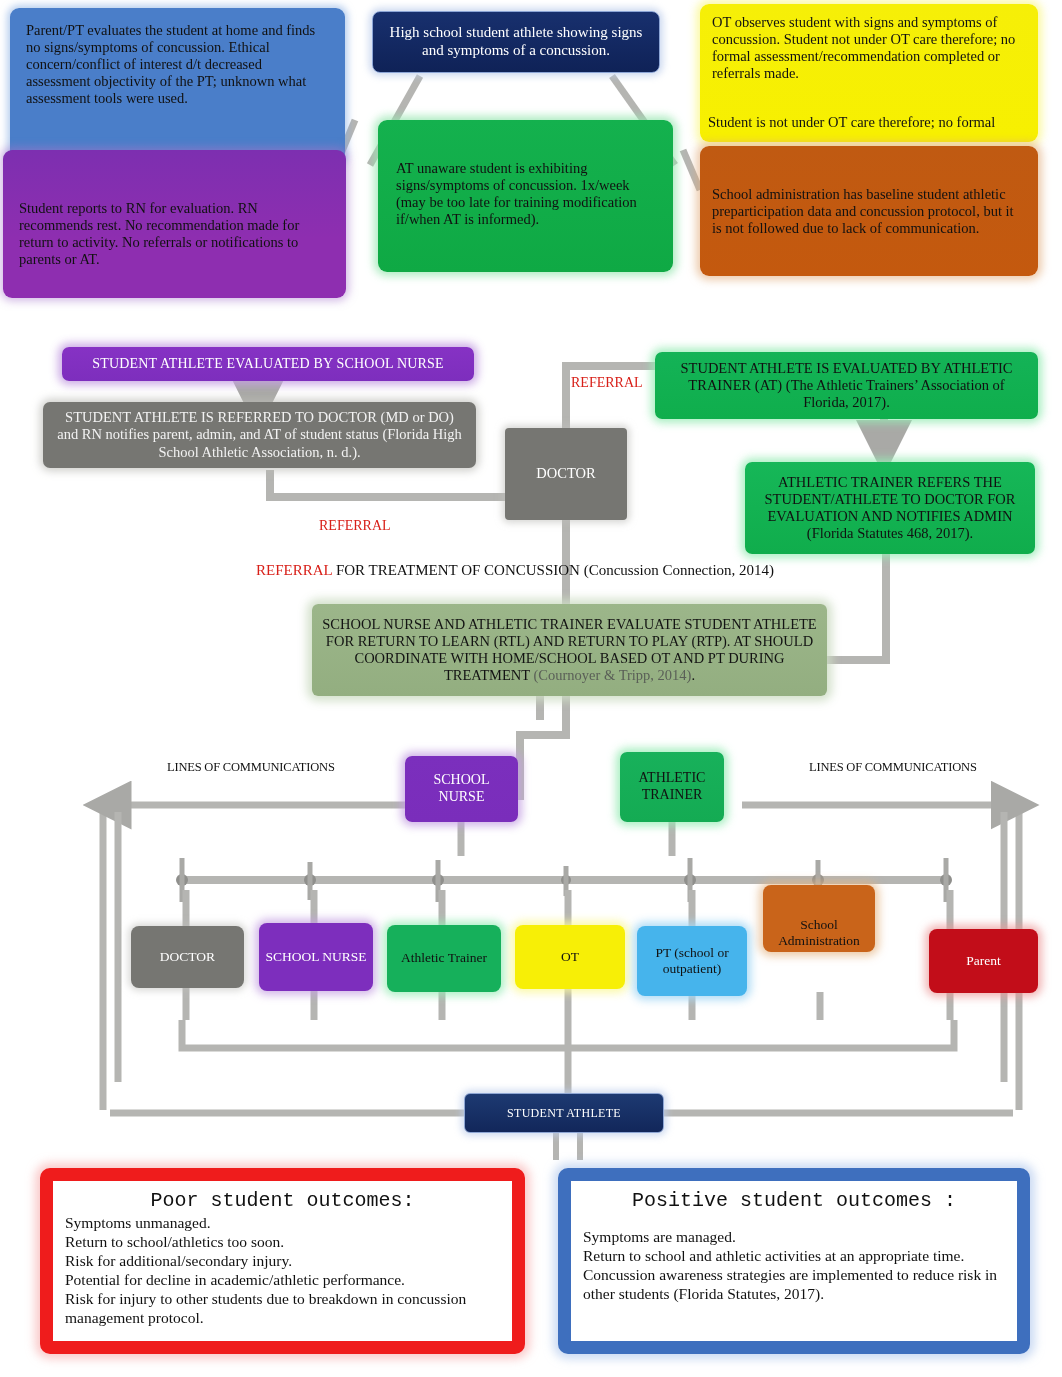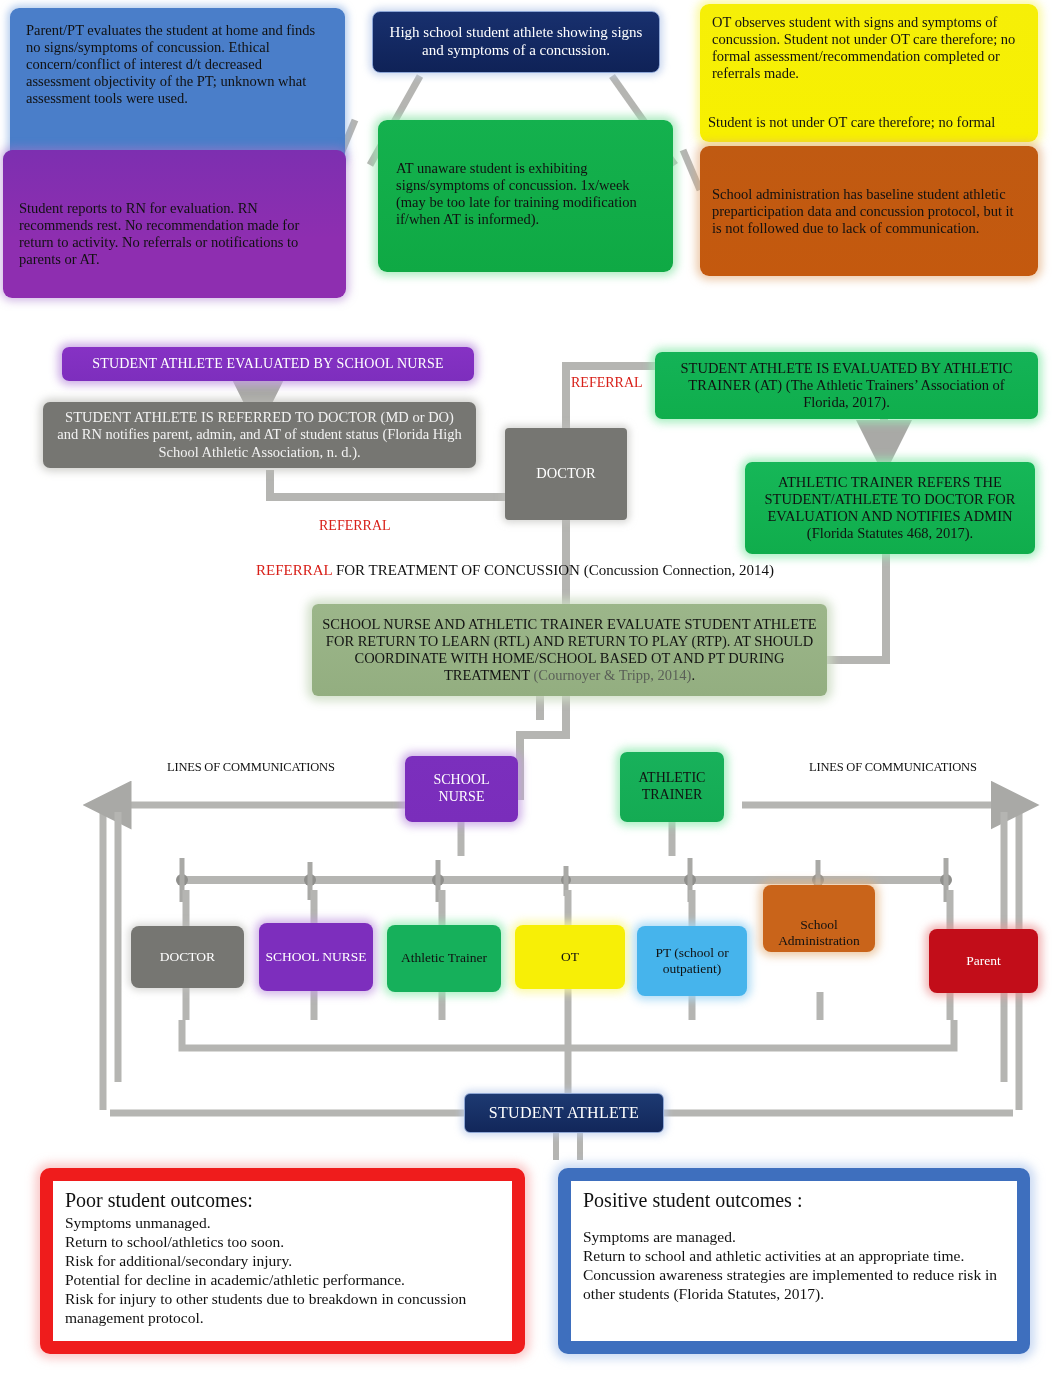--- a/index.html
+++ b/index.html
@@ -146,37 +146,37 @@
   #r-admin{left:763px;top:885px;width:112px;height:67px;background:#c9641a;color:#111;
     box-shadow:0 0 8px 4px rgba(228,180,130,.7);align-items:flex-end;}
   #r-parent{left:901px;top:929px;width:109px;height:64px;background:#c20d19;color:#ffffff;
     box-shadow:0 0 8px 4px rgba(235,150,150,.7);margin-left:28px;}
 
   #b-studentathlete{
     left:464px;top:1093px;width:200px;height:40px;
     background:linear-gradient(180deg,#1d3a72 0%,#12275a 100%);
     border:1px solid #8ea6d4;border-radius:6px;
     box-shadow:0 0 7px 3px rgba(190,205,235,.7);
-    color:#ffffff;font-size:16px;letter-spacing:.3px;
+    color:#ffffff;font-size:12px;letter-spacing:.3px;
   }
 
   
   .outcome{position:absolute;box-sizing:border-box;background:#ffffff;}
   #o-poor{
     left:40px;top:1168px;width:485px;height:186px;
     border:13px solid #ef1c1c;border-radius:10px;
     box-shadow:0 0 10px 5px rgba(245,160,160,.55);
   }
   #o-positive{
     left:558px;top:1168px;width:472px;height:186px;
     border:13px solid #3e6fbe;border-radius:10px;
     box-shadow:0 0 10px 5px rgba(170,195,235,.6);
   }
   .o-inner{padding:8px 12px 6px 12px;}
-  .o-title{text-align:left;font-size:20px;color:#111;margin-bottom:2px;}
+  .o-title{text-align:center;font-size:20px;color:#111;margin-bottom:2px;font-family:Liberation Mono, monospace;}
   .o-line{font-size:15.5px;color:#111;line-height:1.22;}
   #o-positive .o-title{margin-bottom:16px;}
 
   
   svg.wires{position:absolute;left:0;top:0;width:1062px;height:1377px;overflow:visible;}
 </style>
 </head>
 <body>
 
 <div class="stage">

